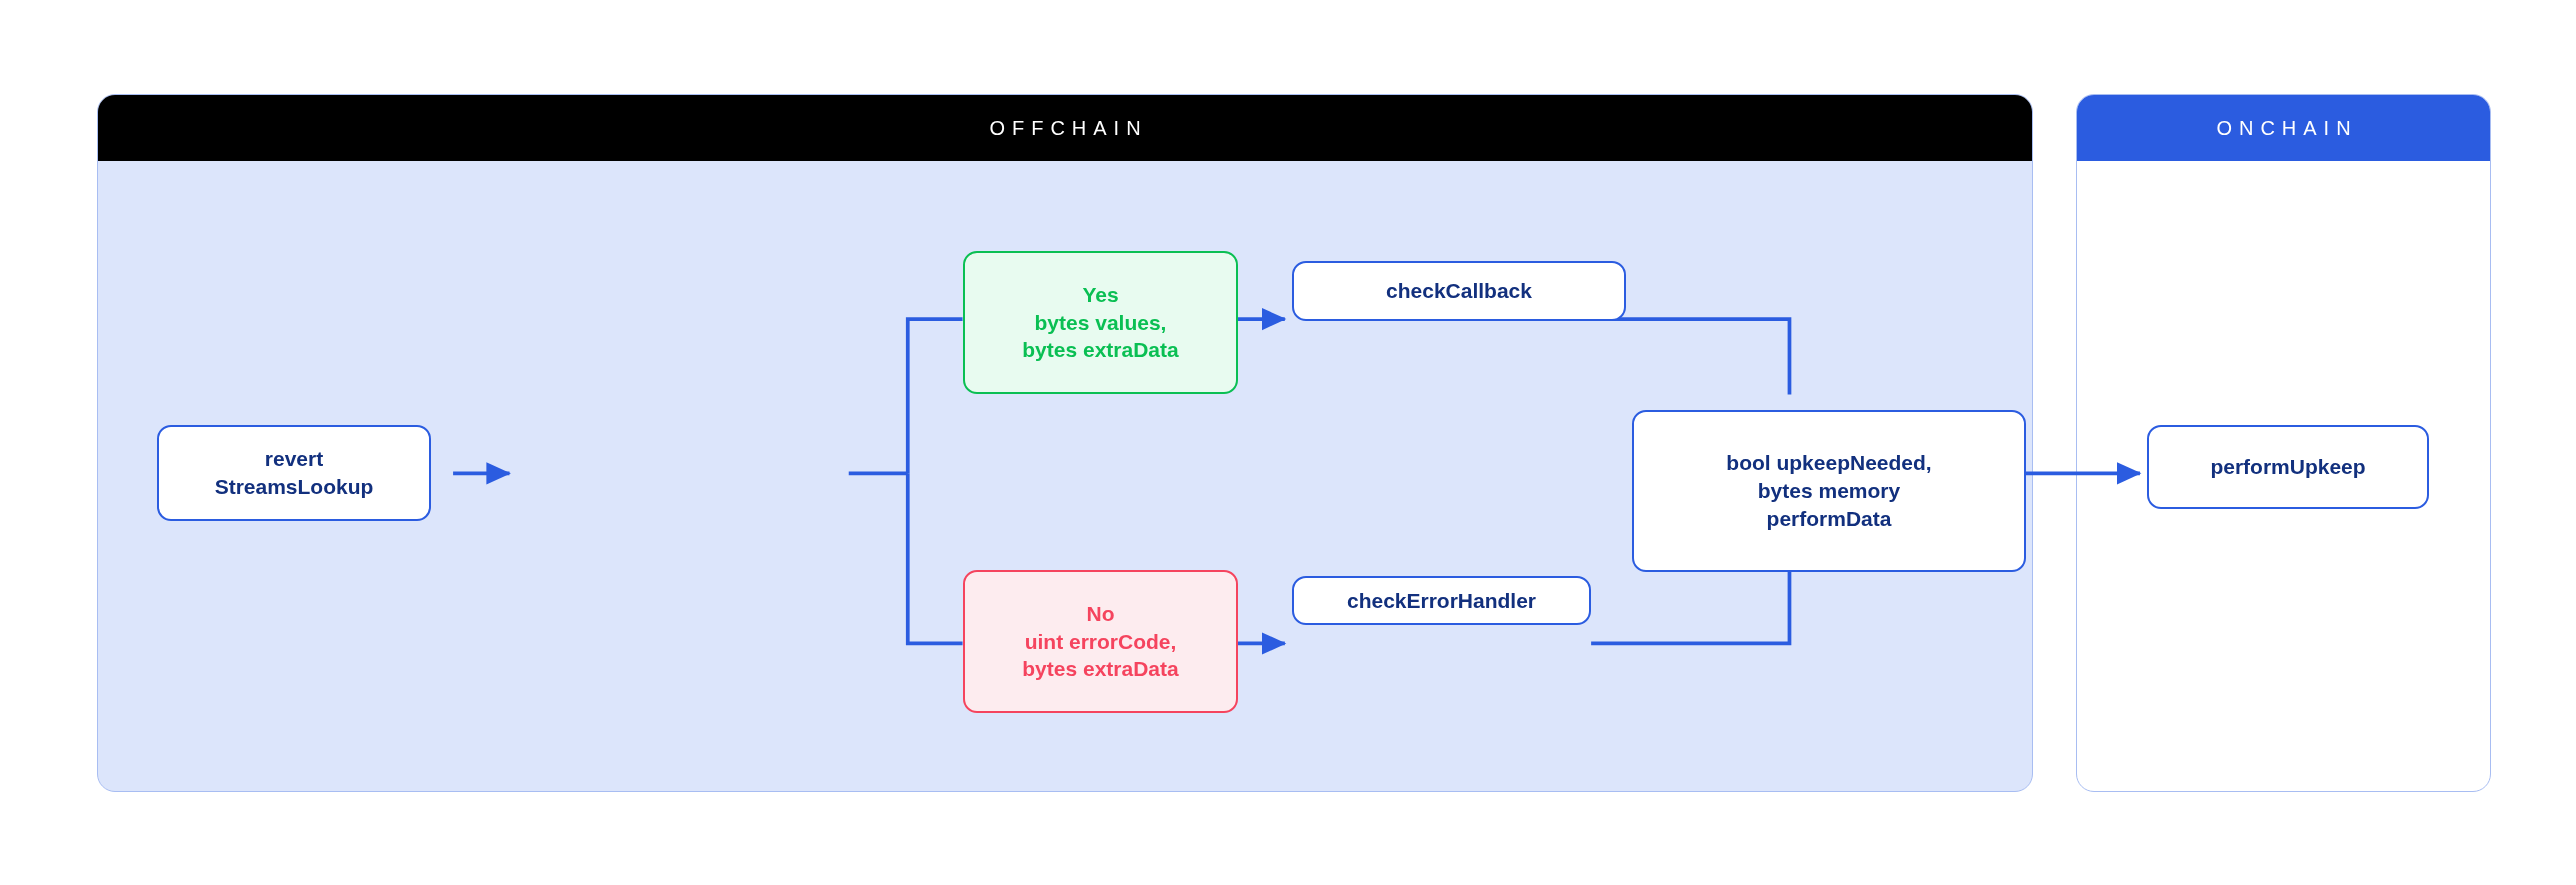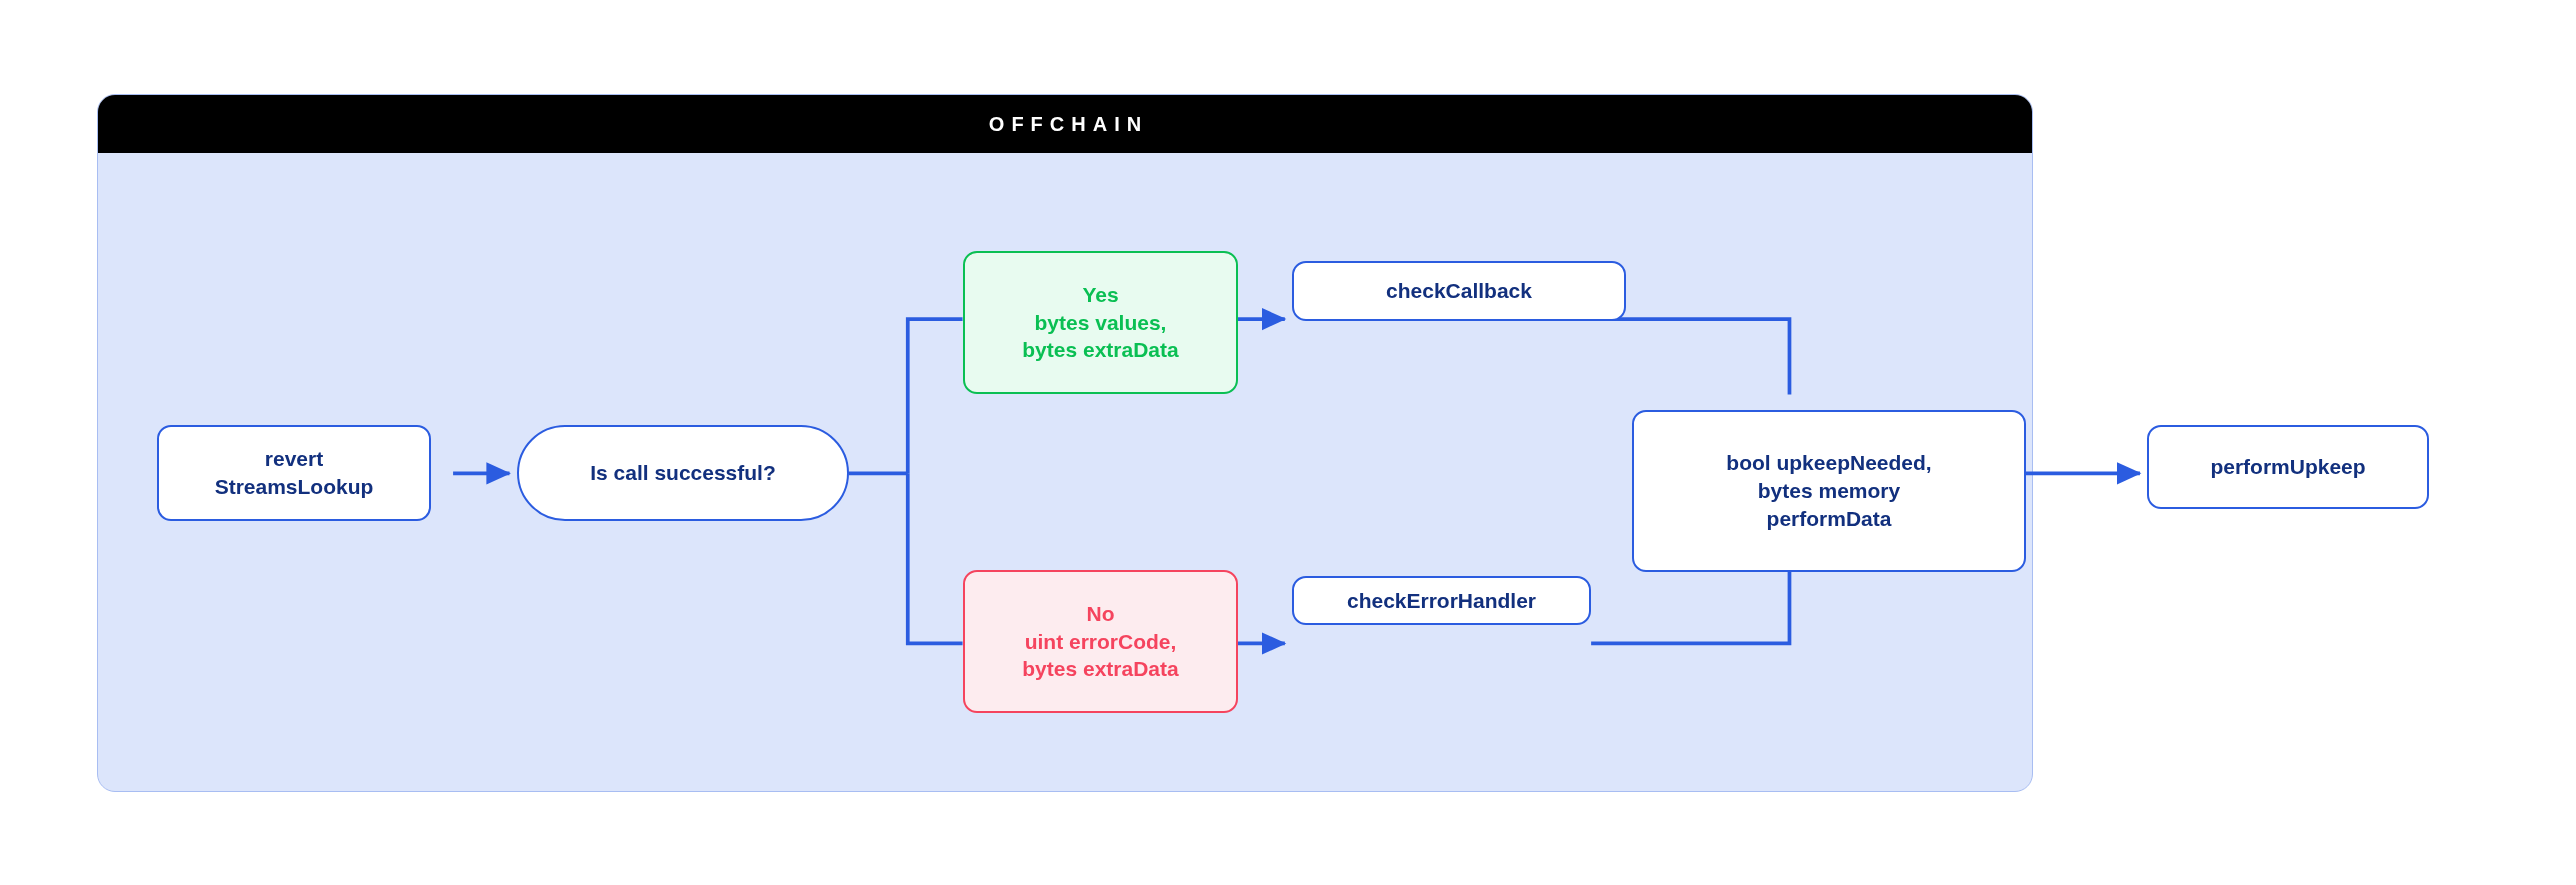--- a/index.html
+++ b/index.html
@@ -39,27 +39,27 @@
     width: 415px;
     height: 698px;
     background: #ffffff;
     border: 1.6px solid #A8BDF2;
   }
   .panel-header {
     position: absolute;
     left: 0;
     top: 0;
     width: 100%;
-    height: 58px;
+    height: 66px;
     display: flex;
     align-items: center;
     justify-content: center;
     color: #ffffff;
     font-size: 20px;
-    font-weight: 700;
+    font-weight: 400;
     letter-spacing: 7px;
     text-indent: 7px;
   }
   .hdr-offchain { background: #000000; }
   .hdr-onchain  { background: #2B5CE0; }
 
   
   #wires {
     position: absolute;
     left: 0;
@@ -101,20 +101,23 @@
 </style>
 </head>
 <body>
 
 <div id="stage">
 
   <div class="panel panel-offchain">
     <div class="panel-header hdr-offchain">OFFCHAIN</div>
   </div>
 
+  <div class="panel panel-onchain">
+    <div class="panel-header hdr-onchain">ONCHAIN</div>
+  </div>
 
   <svg id="wires" viewBox="0 0 4844 1666">
     <defs>
       <marker id="arrowhead" markerWidth="7" markerHeight="7" refX="6.2" refY="3.5" orient="auto" markerUnits="strokeWidth">
         <path d="M0,0.5 L6.6,3.5 L0,6.5 Z" fill="#2B5CE0"></path>
       </marker>
     </defs>
     <g fill="none" stroke="#2B5CE0" stroke-width="7">
 
       <path d="M852,890 L958,890" marker-end="url(#arrowhead)"></path>
@@ -131,21 +134,20 @@
 
       <path d="M2992,1210 L3365,1210 L3365,1038"></path>
 
       <path d="M3748,890 L4024,890" marker-end="url(#arrowhead)"></path>
     </g>
   </svg>
 
   <div class="node node-revert">revert
 StreamsLookup</div>
 
-  <div class="node node-decision pill">Is call successful?</div>
 
   <div class="node node-yes">Yes
 bytes values,
 bytes extraData</div>
 
   <div class="node node-no">No
 uint errorCode,
 bytes extraData</div>
 
   <div class="node node-callback">checkCallback</div>

